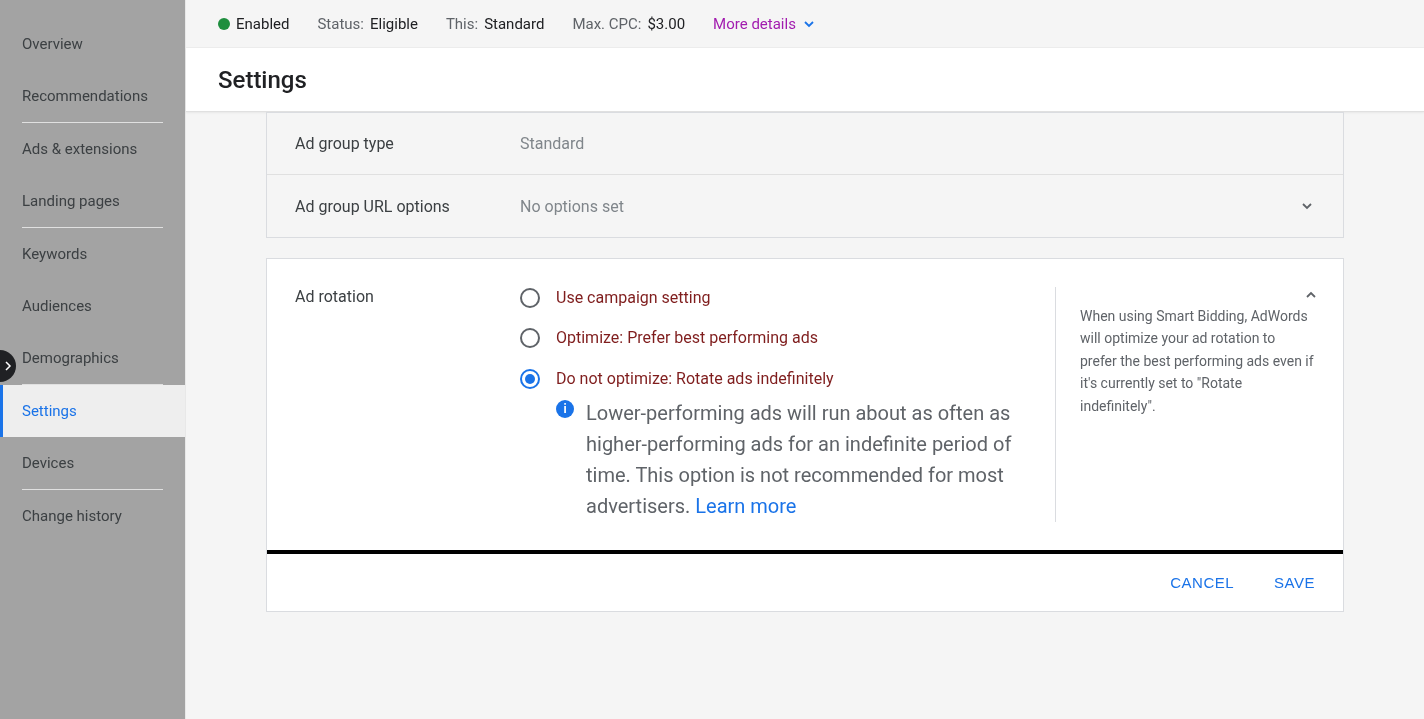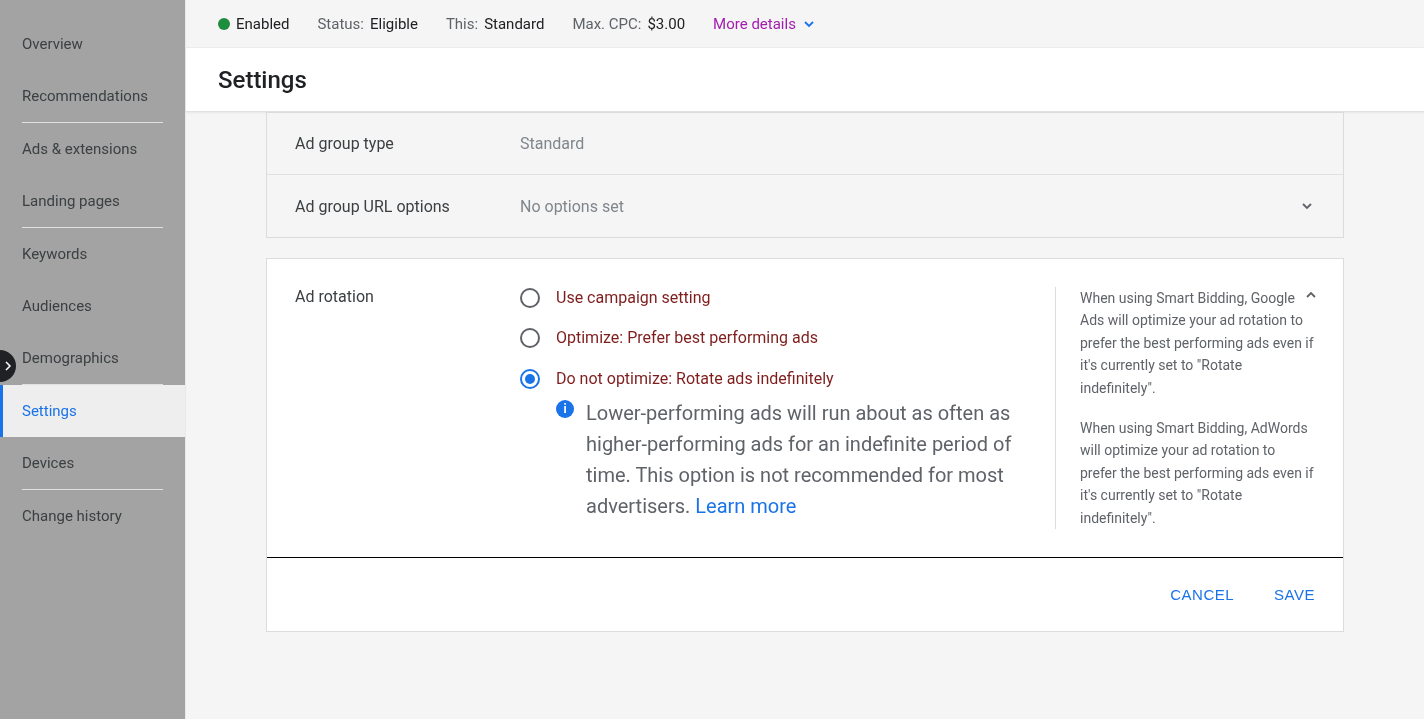--- a/index.html
+++ b/index.html
@@ -35,21 +35,21 @@
 .rot-collapse{position:absolute;right:-4px;top:0;color:#5f6368;cursor:pointer;}
 .radio-row{display:flex;align-items:flex-start;gap:16px;margin-bottom:18px;cursor:pointer;}
 .radio{width:20px;height:20px;border:2px solid #5f6368;border-radius:50%;flex:none;position:relative;margin-top:1px;}
 .radio.checked{border-color:#1a73e8;}
 .radio.checked::after{content:"";position:absolute;inset:3px;border-radius:50%;background:#1a73e8;}
 .radio-label{font-size:16px;color:#7f1d1d;line-height:1.4;position:relative;}
 .info-note{display:flex;gap:12px;margin:6px 0 0 36px;}
 .info-icon{width:18px;height:18px;border-radius:50%;background:#1a73e8;color:#fff;font-size:12px;font-weight:bold;display:flex;align-items:center;justify-content:center;flex:none;margin-top:2px;}
 .info-text{font-size:20px;color:#5f6368;line-height:1.55;}
 .info-text a{color:#1a73e8;text-decoration:none;}
-.actions{border-top:1px solid #000000;padding:28px 28px;display:flex;justify-content:flex-end;gap:40px;}
+.actions{border-top:4px solid #000000;padding:20px 28px;display:flex;justify-content:flex-end;gap:40px;}
 .btn{font-size:15px;font-weight:500;letter-spacing:.5px;color:#1a73e8;background:none;border:none;cursor:pointer;}
 .p2{margin-top:18px;}
 svg{display:block;}
 </style>
 </head>
 <body>
 
 <div class="app">
   <div class="expand-handle">
     <svg width="8" height="10" viewBox="0 0 8 10">
@@ -168,21 +168,20 @@
                   </span>
                 </div>
               </div>
 
               <div class="rot-right">
                 <span class="rot-collapse">
                   <svg width="16" height="16" viewBox="0 0 16 16">
                       <path d="M4 10 L8 6 L12 10" stroke="#5f6368" stroke-width="1.8" fill="none"></path>
                     </svg>
                 </span>
-                <p>When using Smart Bidding, Google Ads will optimize your ad rotation to prefer the best performing ads even if it's currently set to "Rotate indefinitely".</p>
                 <p class="p2">When using Smart Bidding, AdWords will optimize your ad rotation to prefer the best performing ads even if it's currently set to "Rotate indefinitely".</p>
               </div>
             </div>
           </div>
           <div class="actions">
             <button class="btn">CANCEL</button>
             <button class="btn">SAVE</button>
           </div>
         </div>
 

